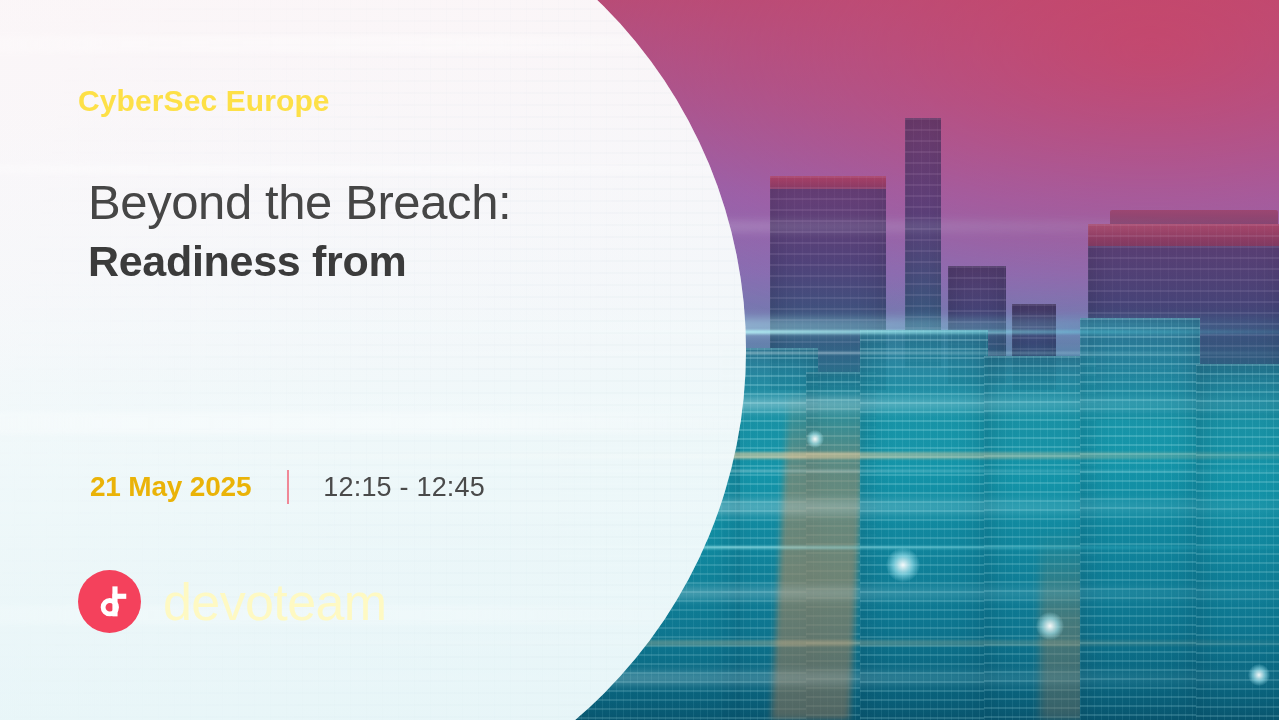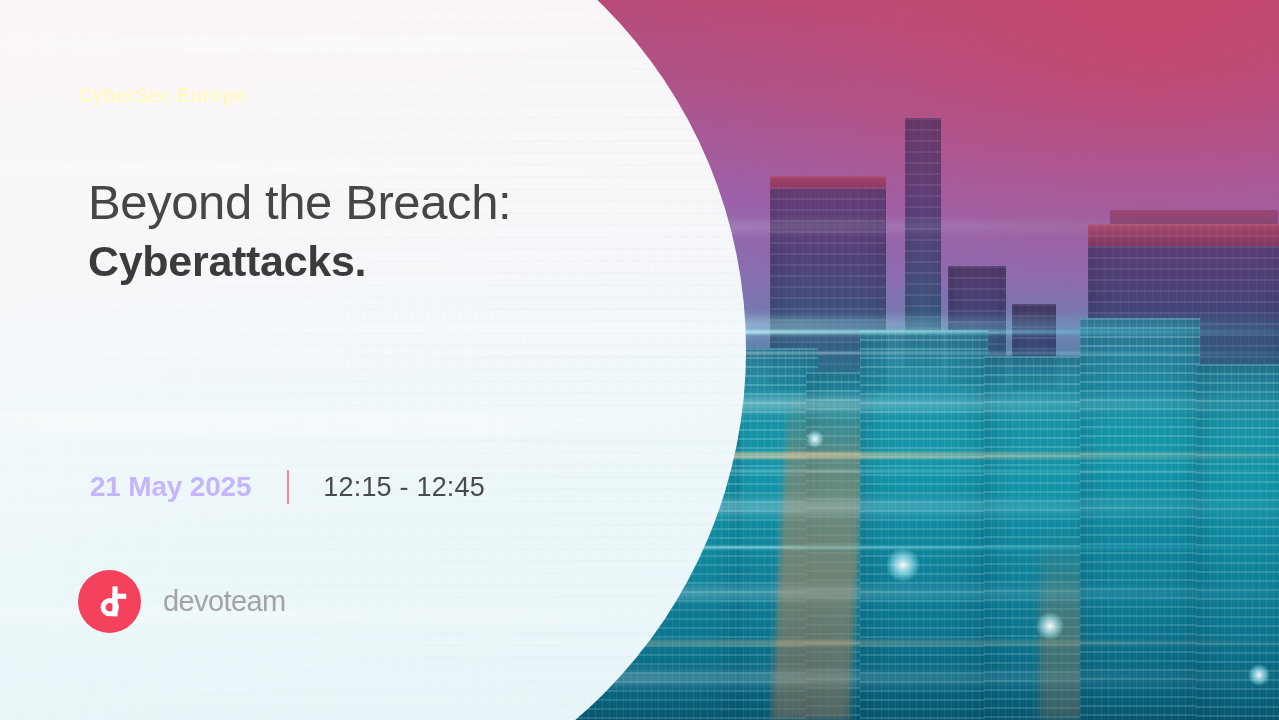--- a/index.html
+++ b/index.html
@@ -274,24 +274,24 @@
     left: 78px;
     top: 0;
     width: 620px;
     height: 720px;
   }
 
   .eyebrow {
     position: absolute;
     top: 84px;
     left: 0;
-    font-size: 20px;
+    font-size: 30px;
     font-weight: bold;
     letter-spacing: 0.1px;
-    color: #fef9c3;
+    color: #fde047;
     white-space: nowrap;
   }
 
   .headline {
     position: absolute;
     top: 178px;
     left: 10px;
     width: 580px;
     color: #3b3b3b;
     line-height: 1.0;
@@ -317,21 +317,21 @@
     position: absolute;
     top: 466px;
     left: 12px;
     display: flex;
     align-items: center;
     height: 42px;
   }
   .meta .date {
     font-size: 28px;
     font-weight: bold;
-    color: #c4b5fd;
+    color: #eab308;
     letter-spacing: -0.2px;
     white-space: nowrap;
   }
   .meta .sep {
     width: 2px;
     height: 34px;
     background: #f08897;
     margin: 0 34px 0 36px;
     flex: none;
   }
@@ -351,23 +351,23 @@
     left: 0;
     display: flex;
     align-items: center;
   }
   .logo-mark {
     width: 63px;
     height: 63px;
     flex: none;
   }
   .logo-word {
-    font-size: 29px;
+    font-size: 52px;
     font-weight: 500;
-    color: #a3a3a3;
+    color: #fef9c3;
     letter-spacing: -0.6px;
     margin-left: 22px;
     line-height: 1;
   }
 </style>
 </head>
 <body>
 
 <div class="banner">
 
@@ -463,21 +463,21 @@
     <div class="panel-streak" style="top:742px; height:18px; opacity:.42;"></div>
     <div class="panel-tint"></div>
   </div>
 
   <div class="content">
 
     <div class="eyebrow">CyberSec Europe</div>
 
     <div class="headline">
       <span class="light">Beyond the Breach:</span>
-      <span class="bold">Cyberattacks.</span>
+      <span class="bold">Readiness from</span>
     </div>
 
     <div class="meta">
       <span class="date">21 May 2025</span>
       <span class="sep"></span>
       <span class="time">12:15 - 12:45</span>
     </div>
 
     <div class="logo">
       <svg class="logo-mark" viewBox="0 0 100 100">

